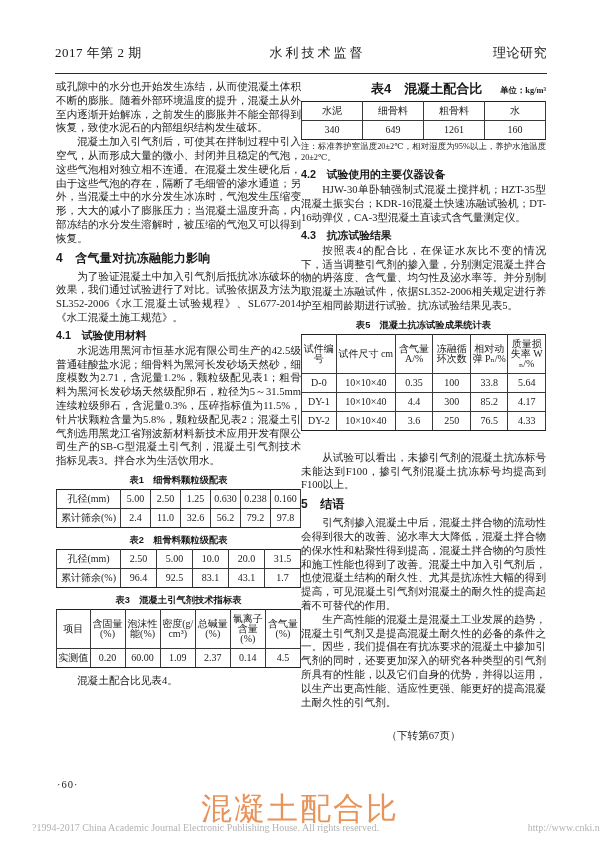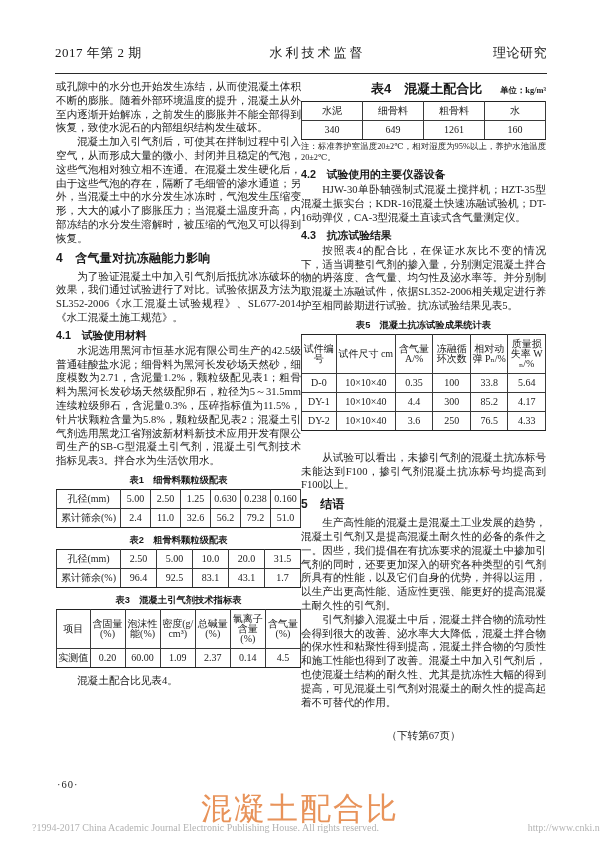--- a/index.html
+++ b/index.html
@@ -104,21 +104,21 @@
               <td>0.238</td>
               <td>0.160</td>
             </tr>
             <tr>
               <td>累计筛余(%)</td>
               <td>2.4</td>
               <td>11.0</td>
               <td>32.6</td>
               <td>56.2</td>
               <td>79.2</td>
-              <td>51.0</td>
+              <td>97.8</td>
             </tr>
           </tbody>
       </table>
 
       <p class="tbl-title">表2　粗骨料颗粒级配表</p>
       <table class="dt t2">
         <tbody>
             <tr>
               <td>孔径(mm)</td>
               <td>2.50</td>
@@ -227,22 +227,22 @@
               <td>3.6</td>
               <td>250</td>
               <td>76.5</td>
               <td>4.33</td>
             </tr>
           </tbody>
       </table>
 
       <p class="para" style="margin-top:20px;">从试验可以看出，未掺引气剂的混凝土抗冻标号未能达到F100，掺引气剂混凝土抗冻标号均提高到F100以上。</p>
       <p class="sec-h">5　结语</p>
+      <p class="para">引气剂掺入混凝土中后，混凝土拌合物的流动性会得到很大的改善、泌水率大大降低，混凝土拌合物的保水性和粘聚性得到提高，混凝土拌合物的匀质性和施工性能也得到了改善。混凝土中加入引气剂后，也使混凝土结构的耐久性、尤其是抗冻性大幅的得到提高，可见混凝土引气剂对混凝土的耐久性的提高起着不可替代的作用。</p>
       <p class="para">生产高性能的混凝土是混凝土工业发展的趋势，混凝土引气剂又是提高混凝土耐久性的必备的条件之一。因些，我们提倡在有抗冻要求的混凝土中掺加引气剂的同时，还要更加深入的研究各种类型的引气剂所具有的性能，以及它们自身的优势，并得以运用，以生产出更高性能、适应性更强、能更好的提高混凝土耐久性的引气剂。</p>
-      <p class="para">引气剂掺入混凝土中后，混凝土拌合物的流动性会得到很大的改善、泌水率大大降低，混凝土拌合物的保水性和粘聚性得到提高，混凝土拌合物的匀质性和施工性能也得到了改善。混凝土中加入引气剂后，也使混凝土结构的耐久性、尤其是抗冻性大幅的得到提高，可见混凝土引气剂对混凝土的耐久性的提高起着不可替代的作用。</p>
       <p class="para continued">（下转第67页）</p>
     </div>
 
   </div>
 
   <div class="page-no">·60·</div>
   <div class="watermark">混凝土配合比</div>
   <div class="copyright">
     <span>?1994-2017 China Academic Journal Electronic Publishing House. All rights reserved.</span>
     <span>http://www.cnki.net</span>

